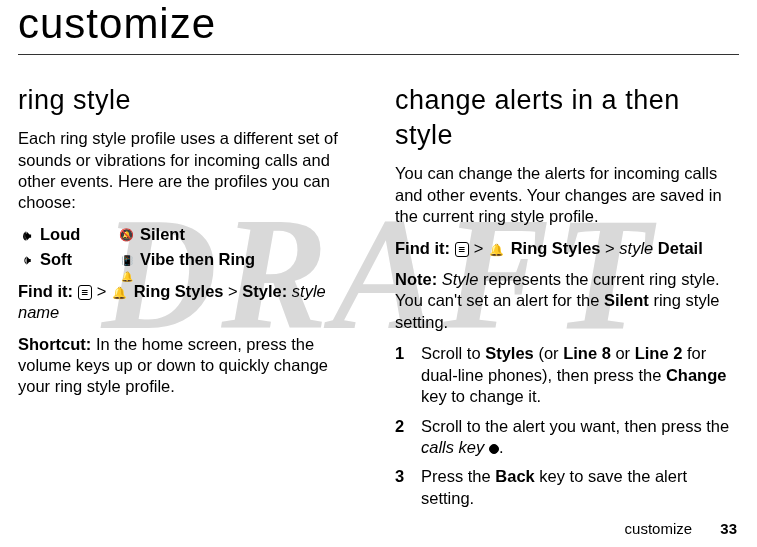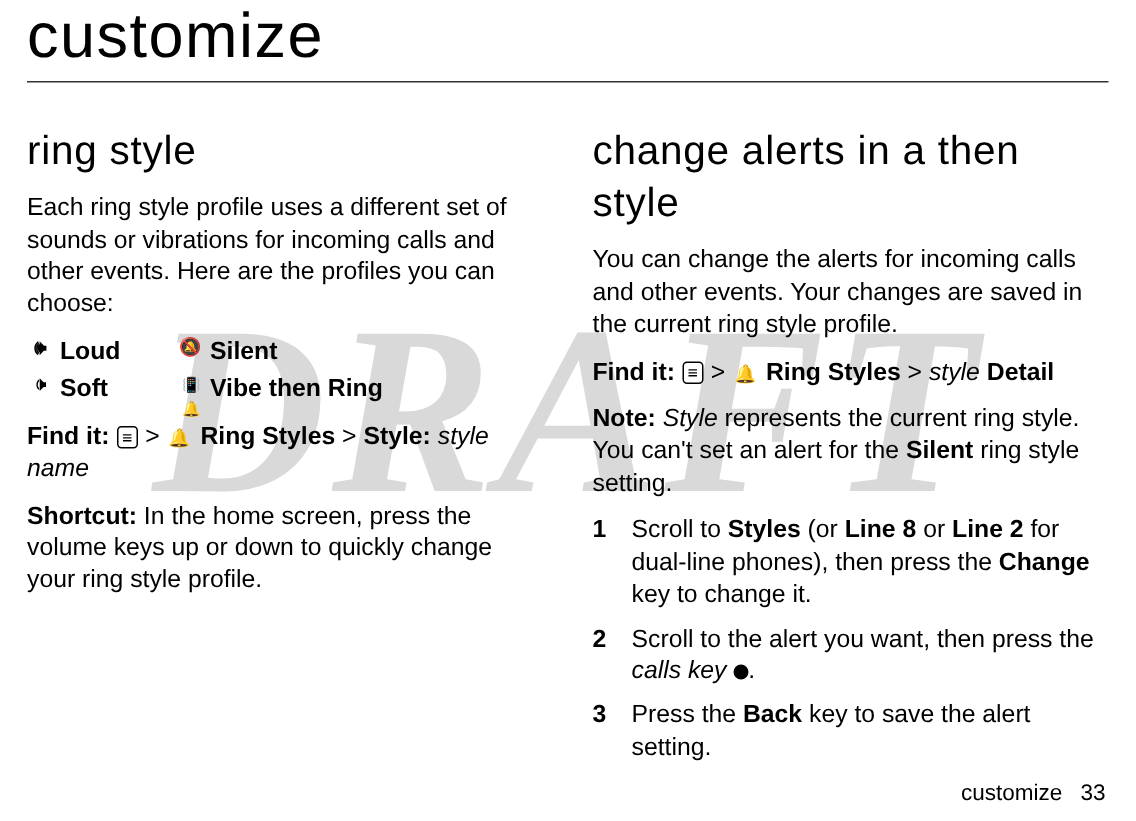--- a/index.html
+++ b/index.html
@@ -44,21 +44,21 @@
       font-size: 27px;
       font-weight: 400;
       letter-spacing: 0.5px;
       margin-bottom: 10px;
     }
     p { margin-bottom: 10px; }
     .profiles {
       margin: 6px 0 10px 0;
     }
     .prow { display: flex; margin-bottom: 4px; }
-    .pcell { display: flex; align-items: flex-start; gap: 4px; font-weight: bold; }
+    .pcell { display: flex; align-items: center; gap: 4px; font-weight: bold; }
     .pcell.c1 { width: 100px;}
     .pcell.c2 { flex: 1;}
     .pcell.c3 { width: 90px;}
     .icon {
       display: inline-block;
       width: 18px;
       height: 14px;
       font-size: 12px;
       text-align: center;
     }
@@ -91,21 +91,21 @@
       border-radius:50%;
       background:#000;
       vertical-align: -1px;
     }
     .footer {
       position: absolute;
       bottom: 10px;
       right: 20px;
       font-size: 15px;
     }
-    .footer .pg { font-weight: normal; margin-left: 8px; }
+    .footer .pg { font-weight: bold; margin-left: 24px; }
   </style>
 </head>
 <body>
 
 <div class="watermark">DRAFT</div>
 
 <div class="content">
 
   <h1 class="page-title">customize</h1>
 

